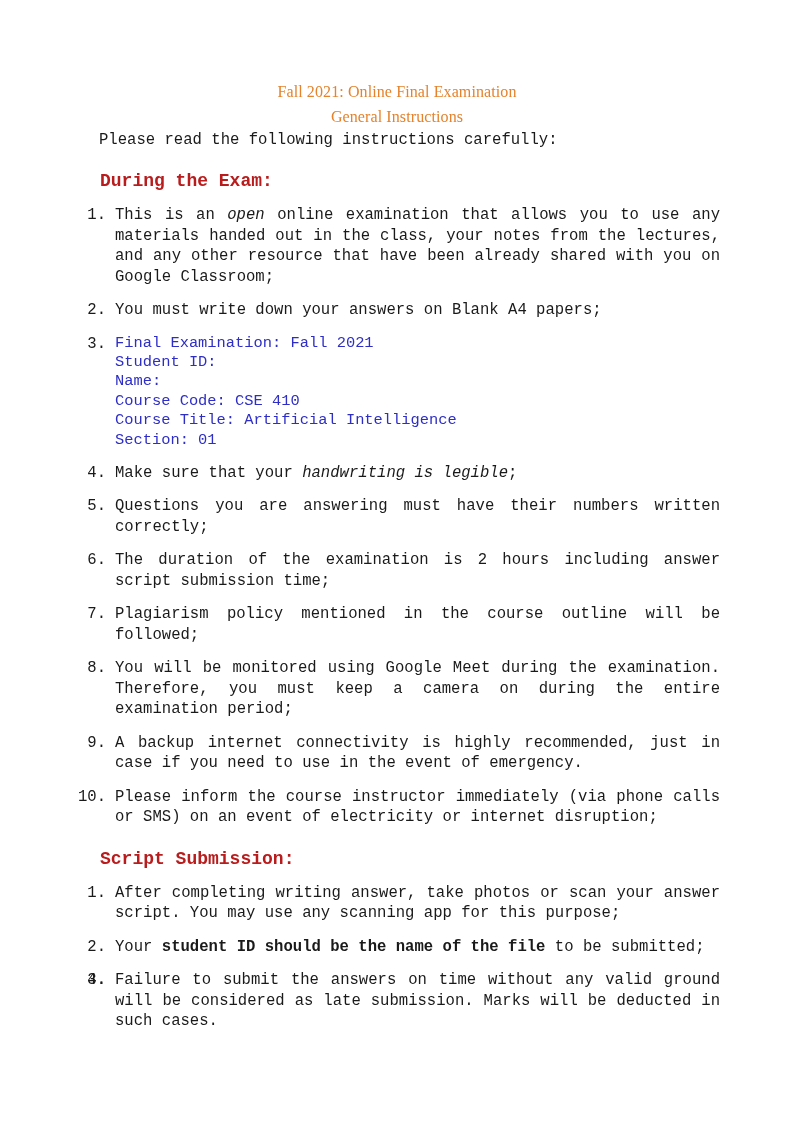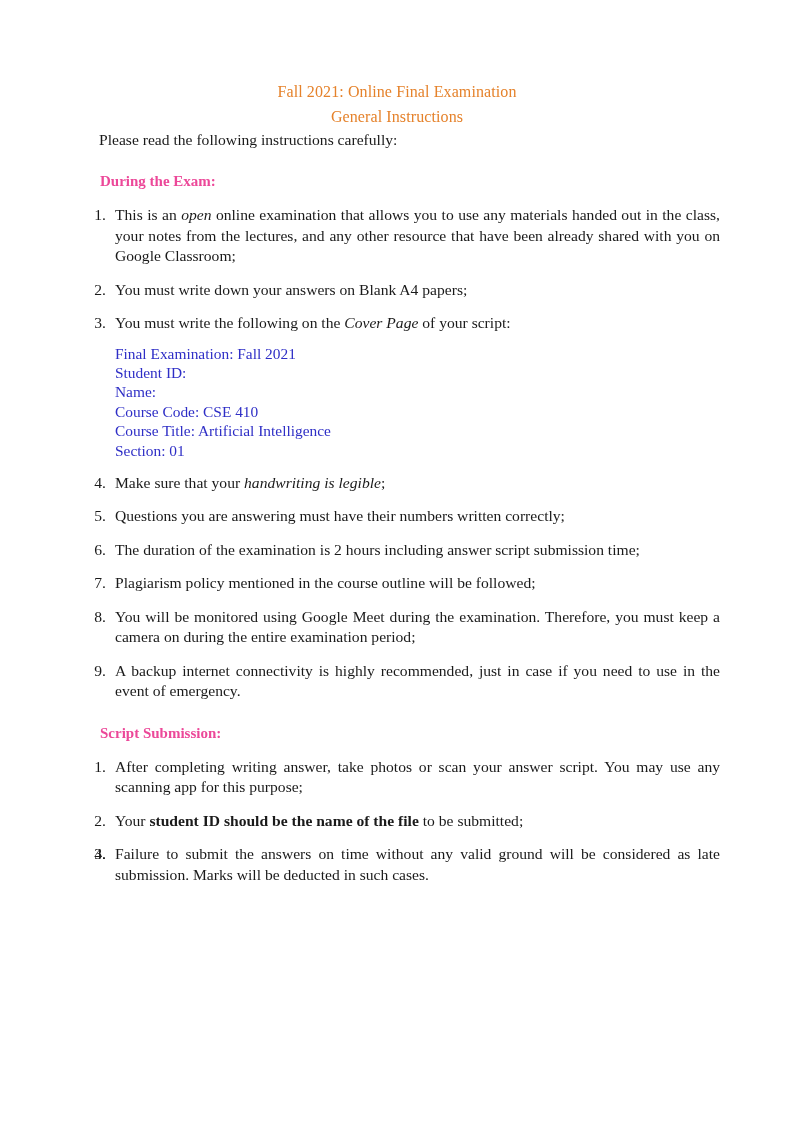--- a/index.html
+++ b/index.html
@@ -39,35 +39,36 @@
     letter-spacing: 0.1px;
   }
   .doc-title .line2 { display: block; }
 
   
   .content {
     position: absolute;
     left: 0;
     top: 130px;
     width: 794px;
+    font-family: Liberation Mono, monospace;
   }
 
   .intro {
     margin: 0 0 0 99px;
     width: 610px;
     font-size: 15.6px;
     line-height: 20px;
     color: #1a1a1a;
   }
 
   .section-head {
     margin: 21px 15px 0 100px;
-    color: #ec4899;
+    color: #b91c1c;
     font-weight: bold;
-    font-size: 15px;
+    font-size: 18px;
     line-height: 20px;
   }
 
   
   ol.inst {
     list-style: none;
     margin: 14px 0 0 0;
     padding: 0;
     width: 794px;
   }
@@ -119,34 +120,35 @@
 
   <div class="content">
 
     <p class="intro">Please read the following instructions carefully:</p>
 
     <div class="section-head">During the Exam:</div>
 
     <ol class="inst" id="during-exam-list">
         <li><span class="num">1.</span><span><span>This is an </span><em class="it">open</em><span> online examination that allows you to use any materials handed out in the class, your notes from the lectures, and any other resource that have been already shared with you on Google Classroom;</span></span></li>
         <li><span class="num">2.</span><span><span>You must write down your answers on Blank A4 papers;</span></span></li>
-        <li class="nojust"><span class="num">3.</span><span><span>You must write the following on the </span><em class="it">Cover Page</em><span> of your script:</span></span><div class="cover-lines">
+        <li class="nojust"><span class="num">3.</span><div class="cover-lines">
             <div>Final Examination: Fall 2021</div>
             <div>Student ID:</div>
             <div>Name:</div>
             <div>Course Code: CSE 410</div>
             <div>Course Title: Artificial Intelligence</div>
             <div>Section: 01</div>
           </div></li>
         <li><span class="num">4.</span><span><span>Make sure that your </span><em class="it">handwriting is legible</em><span>;</span></span></li>
         <li><span class="num">5.</span><span><span>Questions you are answering must have their numbers written correctly;</span></span></li>
         <li><span class="num">6.</span><span><span>The duration of the examination is 2 hours including answer script submission time;</span></span></li>
         <li><span class="num">7.</span><span><span>Plagiarism policy mentioned in the course outline will be followed;</span></span></li>
         <li><span class="num">8.</span><span><span>You will be monitored using Google Meet during the examination.  Therefore, you must keep a camera on during the entire examination period;</span></span></li>
         <li><span class="num">9.</span><span><span>A backup internet connectivity is highly recommended, just in case if you need to use in the event of emergency.</span></span></li>
+        <li><span class="num">10.</span><span><span>Please inform the course instructor immediately (via phone calls or SMS) on an event of electricity or internet disruption;</span></span></li>
       </ol>
 
     <div class="section-head">Script Submission:</div>
 
     <ol class="inst submission-block" id="script-submission-list">
         <li><span class="num">1.</span><span><span>After completing writing answer, take photos or scan your answer script. You may use any scanning app for this purpose;</span></span></li>
         <li><span class="num">2.</span><span><span>Your </span><strong class="bd">student ID should be the name of the file</strong><span> to be submitted;</span></span></li>
         <li><span class="num">3.</span></li>
         <li><span class="num">4.</span><span><span>Failure to submit the answers on time without any valid ground will be considered as late submission. Marks will be deducted in such cases.</span></span></li>
       </ol>

